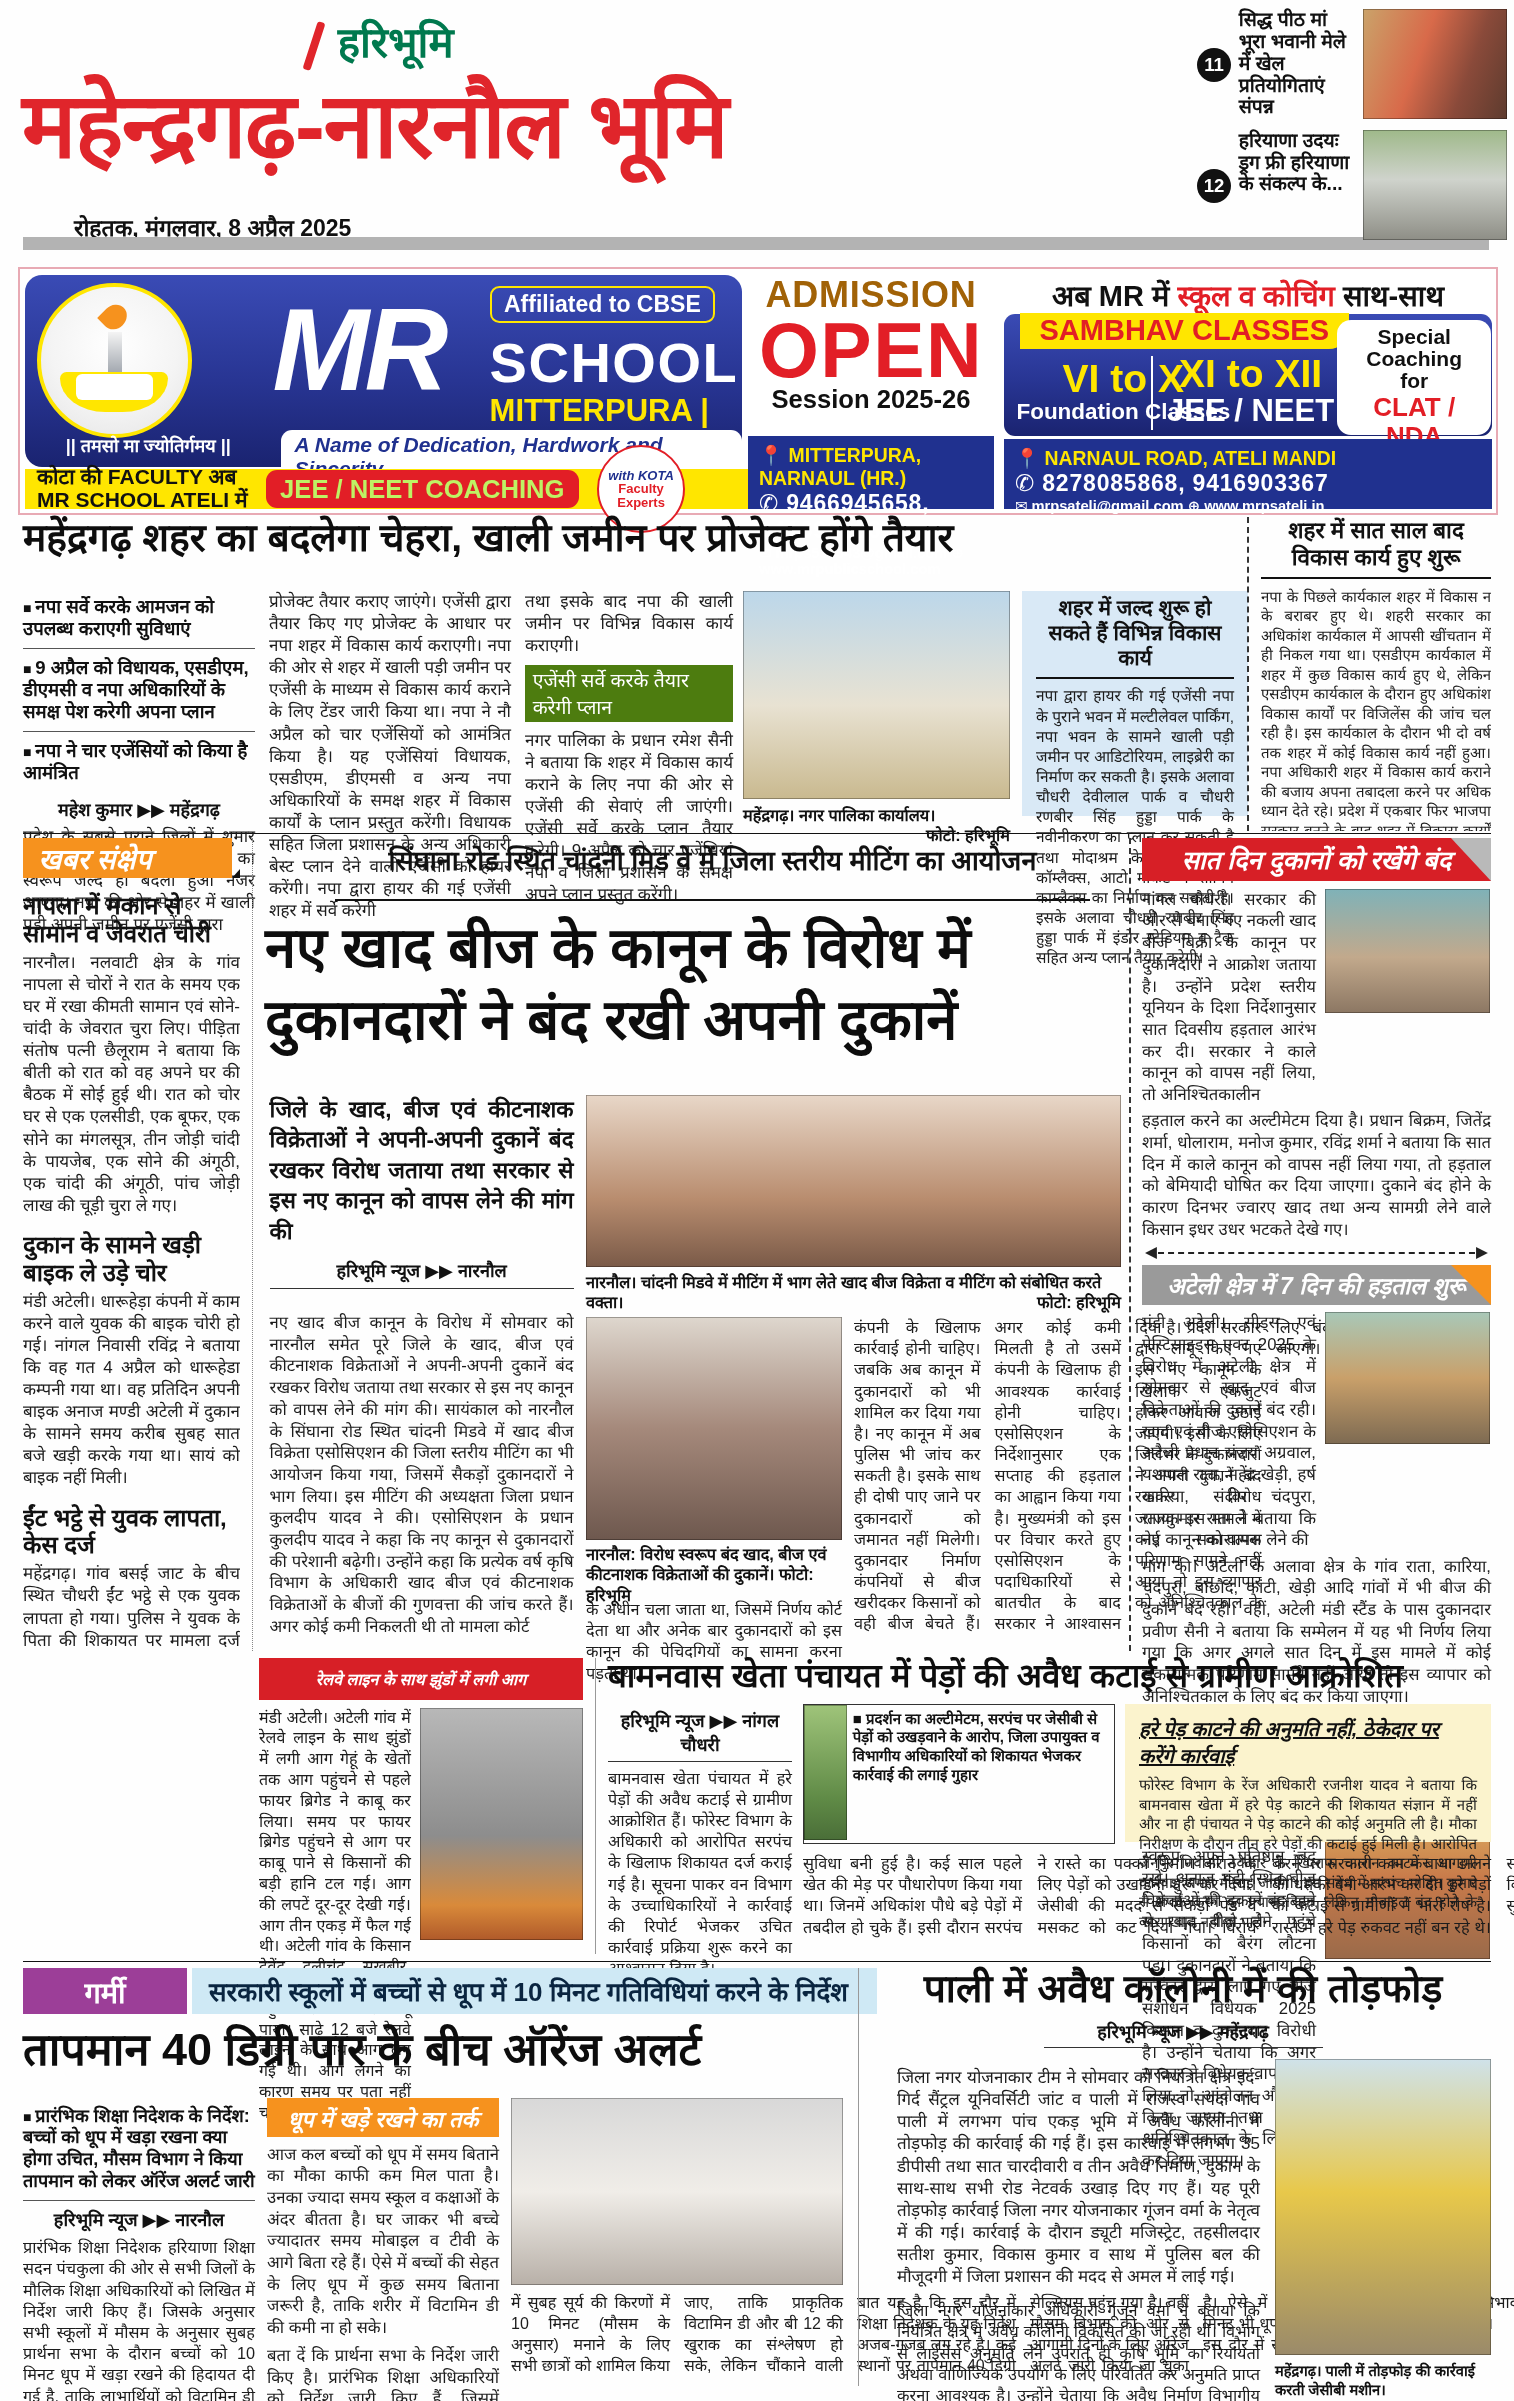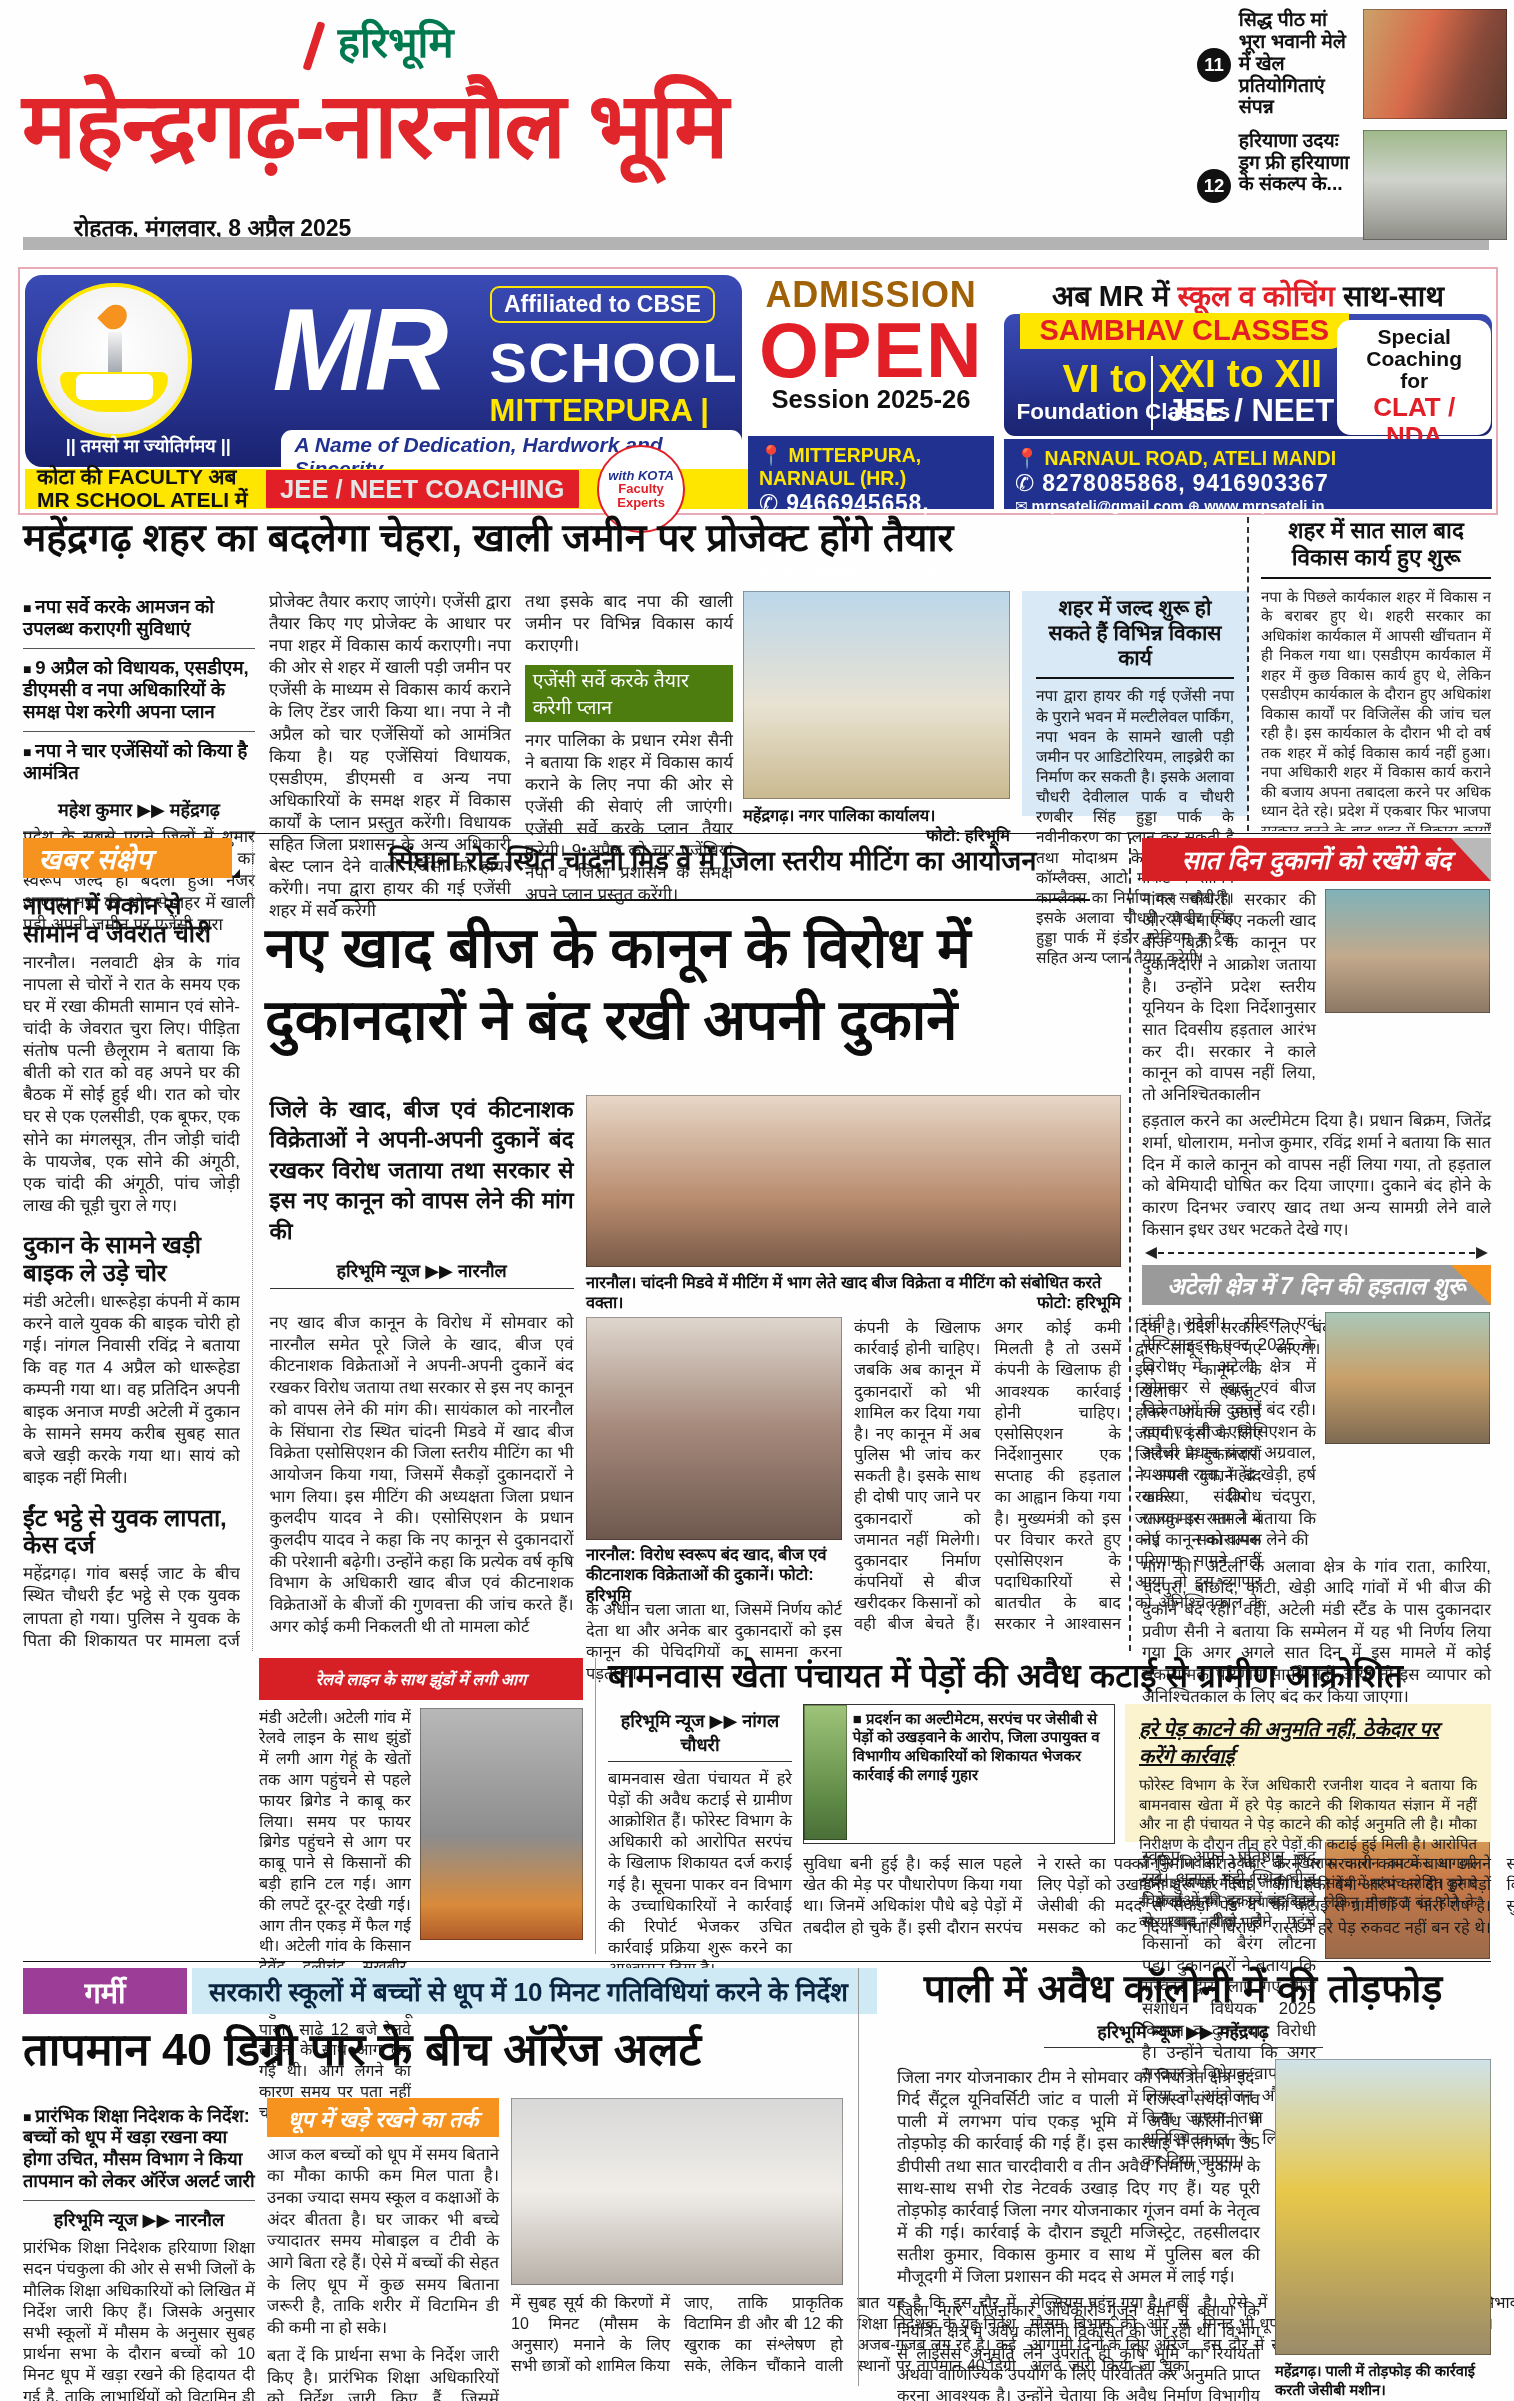--- a/index.html
+++ b/index.html
@@ -25,21 +25,21 @@
   .ad-y{color:#ffe600;}
   .mr-big{font-size:116px;line-height:.9;font-weight:900;color:#fff;font-style:italic;letter-spacing:-4.6px;}
   .school-big{font-size:56px;font-weight:900;color:#fff;letter-spacing:1.5px;line-height:1;}
   .affil{border:2.3px solid #ffe600;border-radius:9.3px;color:#fff;font-weight:800;font-size:23px;
         padding:3.1px 12.4px;display:inline-block;}
   .campus{font-size:31px;font-weight:900;}
   .tagline{background:#fff;color:#20318f;font-style:italic;font-weight:800;font-size:21px;
         border-radius:11px;padding:3.1px 14px;display:inline-block;}
   .kota-strip{background:#ffe600;display:flex;align-items:center;gap:18.6px;padding:0 12.4px;}
   .kota-txt{font-size:21px;font-weight:900;color:#111;line-height:1.08;}
-  .jee-box{background:#e21e26;border-radius:1px;color:#e5e5e5;font-weight:900;font-size:25.6px;
+  .jee-box{background:#e21e26;border-radius:11px;color:#bef264;font-weight:900;font-size:25.6px;
         padding:4.6px 14px;white-space:nowrap;}
   .withkota{background:#fff;border:2.3px solid #e21e26;border-radius:50%;width:84px;height:84px;
         display:flex;flex-direction:column;align-items:center;justify-content:center;font-size:13px;
         font-weight:800;color:#20318f;text-align:center;line-height:1.05;}
   .admission{font-size:36px;font-weight:900;color:#a16207;letter-spacing:0.8px;}
   .open{font-size:77px;font-weight:900;color:#e21e26;line-height:.9;letter-spacing:1.5px;}
   .session{font-size:25.6px;font-weight:900;color:#111;}
   .ad-footer{background:#20318f;color:#fff;padding:7.7px 11px;}
   .ad-footer .l1{color:#ffe600;font-weight:900;font-size:19.4px;}
   .ad-footer .l2{font-weight:900;font-size:23px;letter-spacing:0.8px;}

